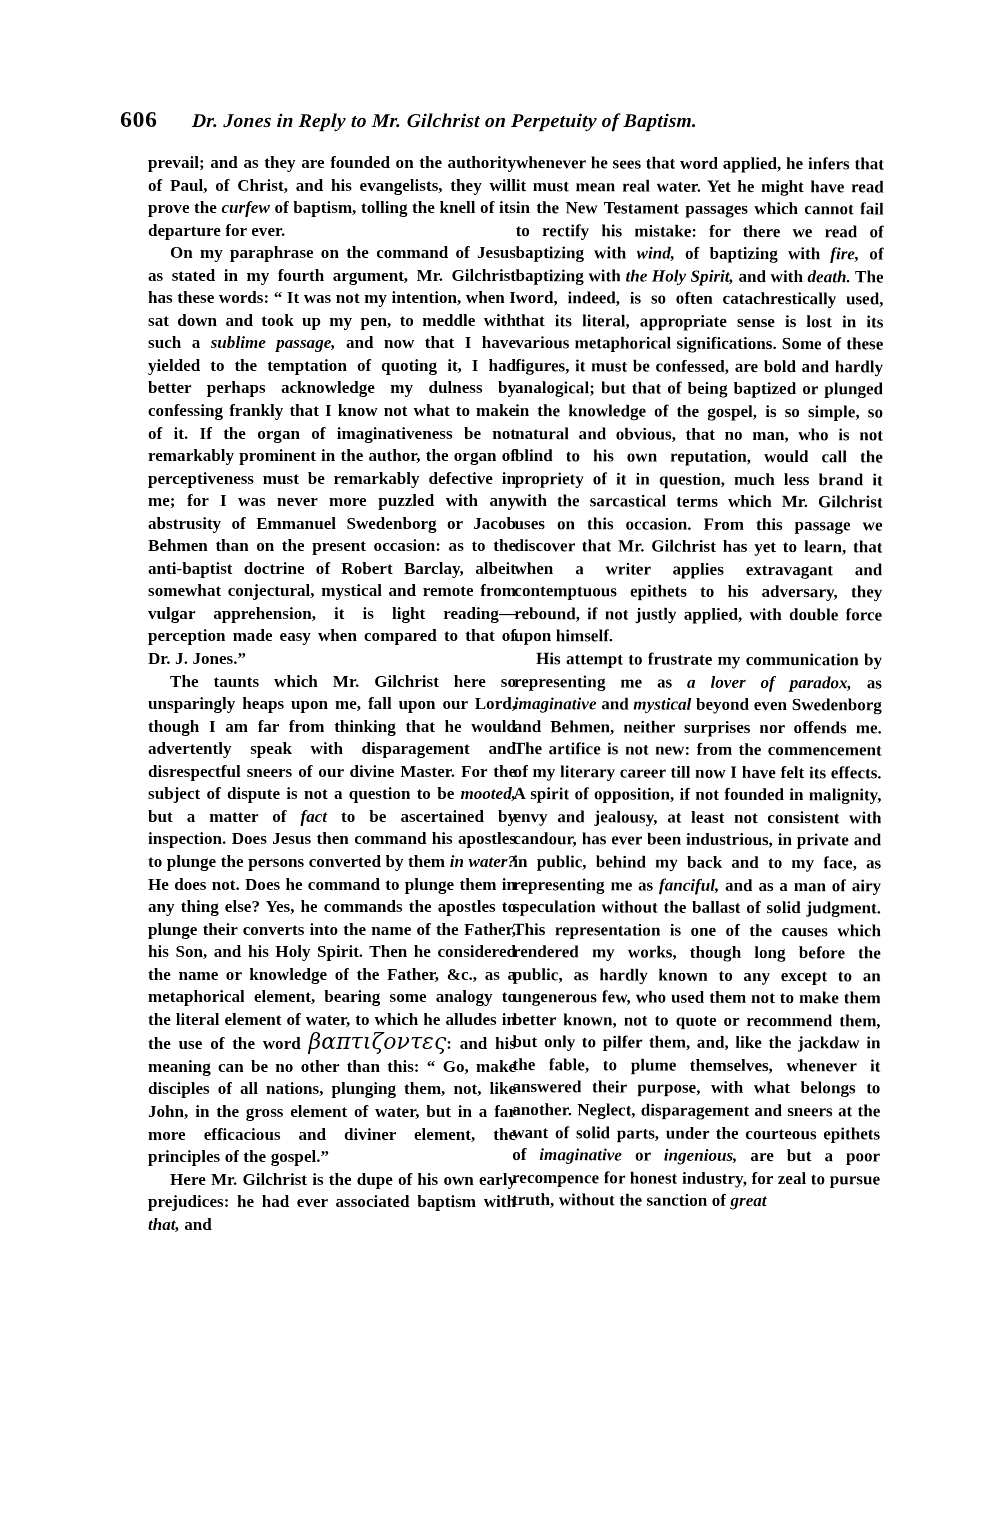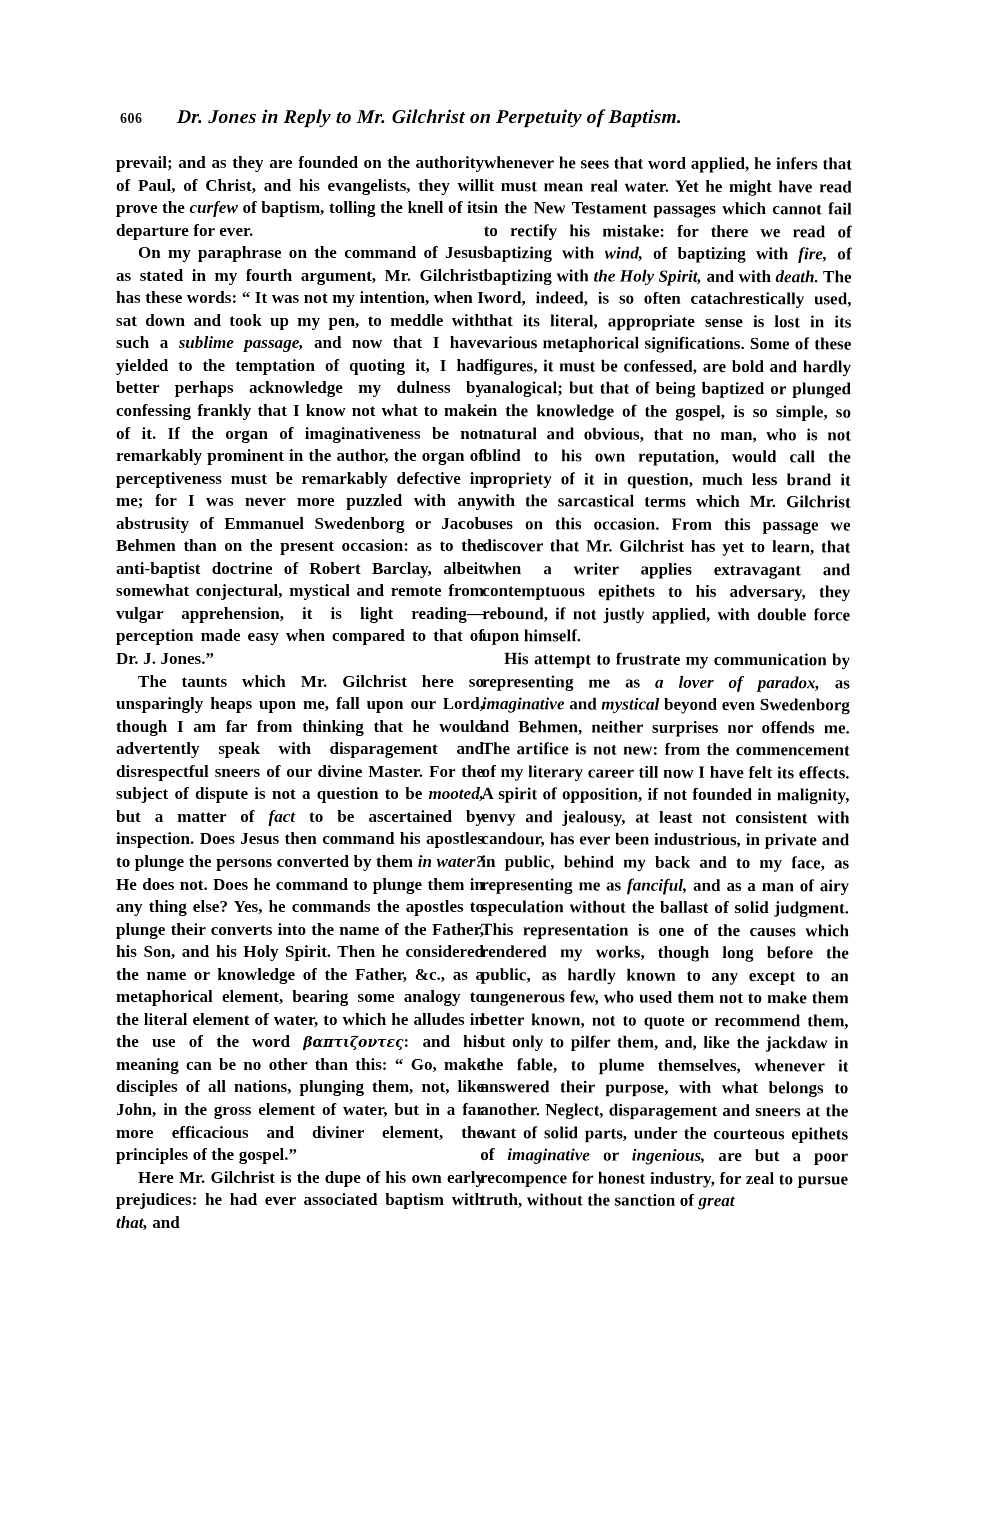--- a/index.html
+++ b/index.html
@@ -33,43 +33,43 @@
     left: 120px;
     top: 106px;
     width: 760px;
     height: 30px;
     display: flex;
     align-items: baseline;
     white-space: nowrap;
   }
   .folio {
     font-family: "Liberation Serif", "DejaVu Serif", serif;
-    font-size: 14px;
+    font-size: 24px;
     letter-spacing: 0.5px;
     color: #1a1a1a;
     margin-right: 34px;
     font-weight: 600;
   }
   .head-title {
     font-style: italic;
     font-weight: 700;
     font-size: 19.5px;
     letter-spacing: 0.3px;
     color: #131313;
     transform: skewX(-3deg);
   }
 
   .columns {
     position: absolute;
-    left: 116px;
+    left: 136px;
     top: 152px;
     width: 760px;
     height: 1300px;
     display: flex;
-    justify-content: flex-start;
+    justify-content: center;
   }
   .col {
     width: 368px;
     position: relative;
   }
   .col-right {
     
     transform: rotate(0.22deg);
     transform-origin: left top;
   }
@@ -90,22 +90,22 @@
   }
   p.para.no-indent { text-indent: 0; }
 
   i, .it {
     font-style: italic;
     font-weight: 600;
   }
   .gk {
     font-family: "DejaVu Serif", serif;
     font-style: italic;
-    font-size: 14px;
-    font-weight: 700;
+    font-size: 22px;
+    font-weight: 400;
   }
 
   
   .col-right p.para:last-child { }
 
   
   .inkwrap {
     filter: contrast(1.22) saturate(0);
   }
 </style>

